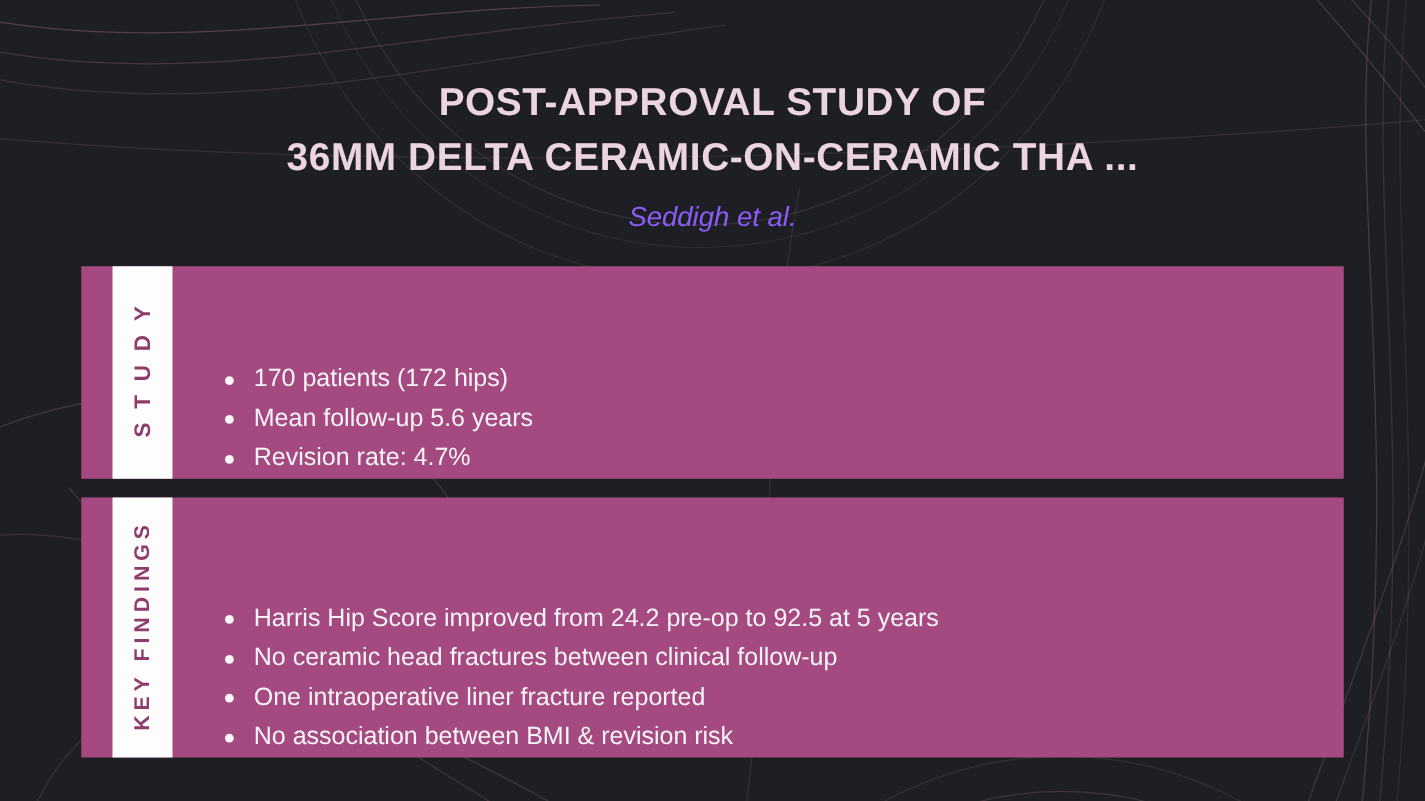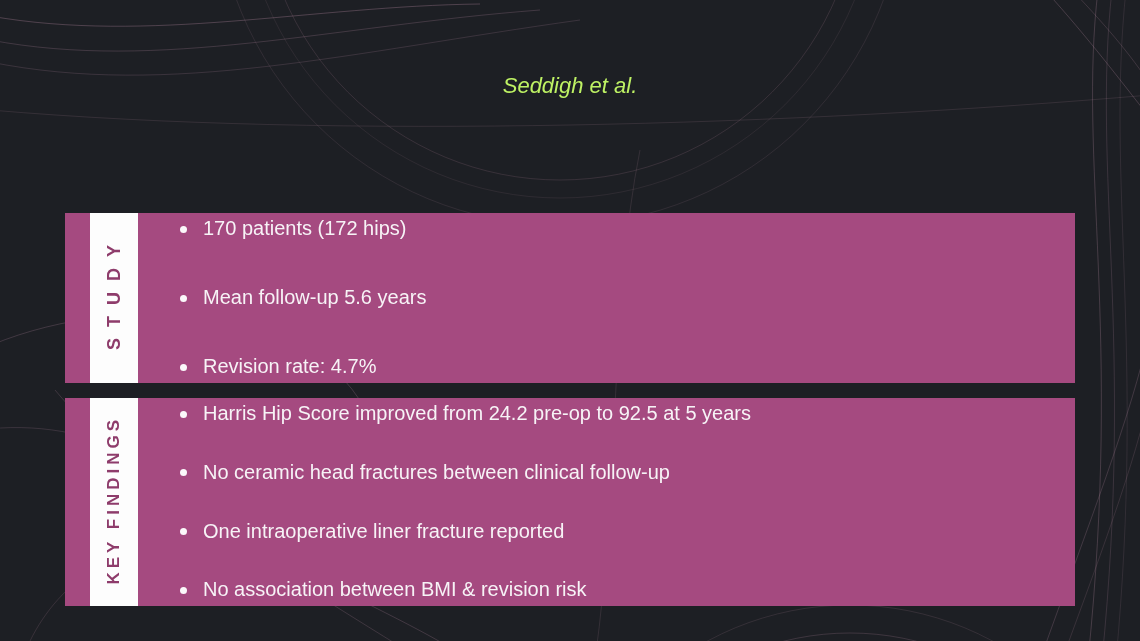--- a/index.html
+++ b/index.html
@@ -31,21 +31,21 @@
   .title {
     margin: 0;
     color: #ecd4e3;
     font-size: 31px;
     font-weight: 700;
     line-height: 44px;
     letter-spacing: 0.5px;
   }
   .subtitle {
     margin-top: 13px;
-    color: #bef264;
+    color: #8b5cf6;
     font-size: 22px;
     font-style: italic;
   }
   .panel {
     position: absolute;
     left: 65px;
     width: 1010px;
     background: #a54a80;
     display: flex;
     z-index: 2;
@@ -70,21 +70,21 @@
   }
   .vlabel-study { font-size: 18px; letter-spacing: 11px; padding-top: 11px; }
   .vlabel-findings { font-size: 17px; letter-spacing: 4px; padding-top: 4px; }
   .bullets {
     flex: 1;
     margin: 0;
     list-style: none;
     padding: 0 65px 0 37px;
     display: flex;
     flex-direction: column;
-    justify-content: space-between;
+    justify-content: flex-end;
     color: #f7f3f6;
     font-size: 20px;
   }
   .bullets li {
     position: relative;
     padding-left: 28px;
     line-height: 31.6px;
   }
   .bullets li::before {
     content: "";
@@ -132,20 +132,24 @@
       <path d="M55,390 C130,480 260,560 430,665" stroke-opacity="0.20"></path>
       <path d="M350,595 C400,620 440,640 470,660" stroke-opacity="0.22"></path>
 
       <circle cx="850" cy="905" r="272" stroke-opacity="0.20"></circle>
       <circle cx="850" cy="905" r="300" stroke-opacity="0.14"></circle>
       <circle cx="850" cy="905" r="248" stroke-opacity="0.10"></circle>
     </g>
   </svg>
 
   <div class="header">
+    <h1 class="title">
+      <span>POST-APPROVAL STUDY OF</span><br>
+      <span>36MM DELTA CERAMIC-ON-CERAMIC THA ...</span>
+    </h1>
     <div class="subtitle">Seddigh et al.</div>
   </div>
 
   <div class="panel panel-1">
     <div class="panel-left-pad"></div>
     <div class="strip">
       <span class="vlabel vlabel-study">STUDY</span>
     </div>
     <ul class="bullets">
       <li>170 patients (172 hips)</li>

